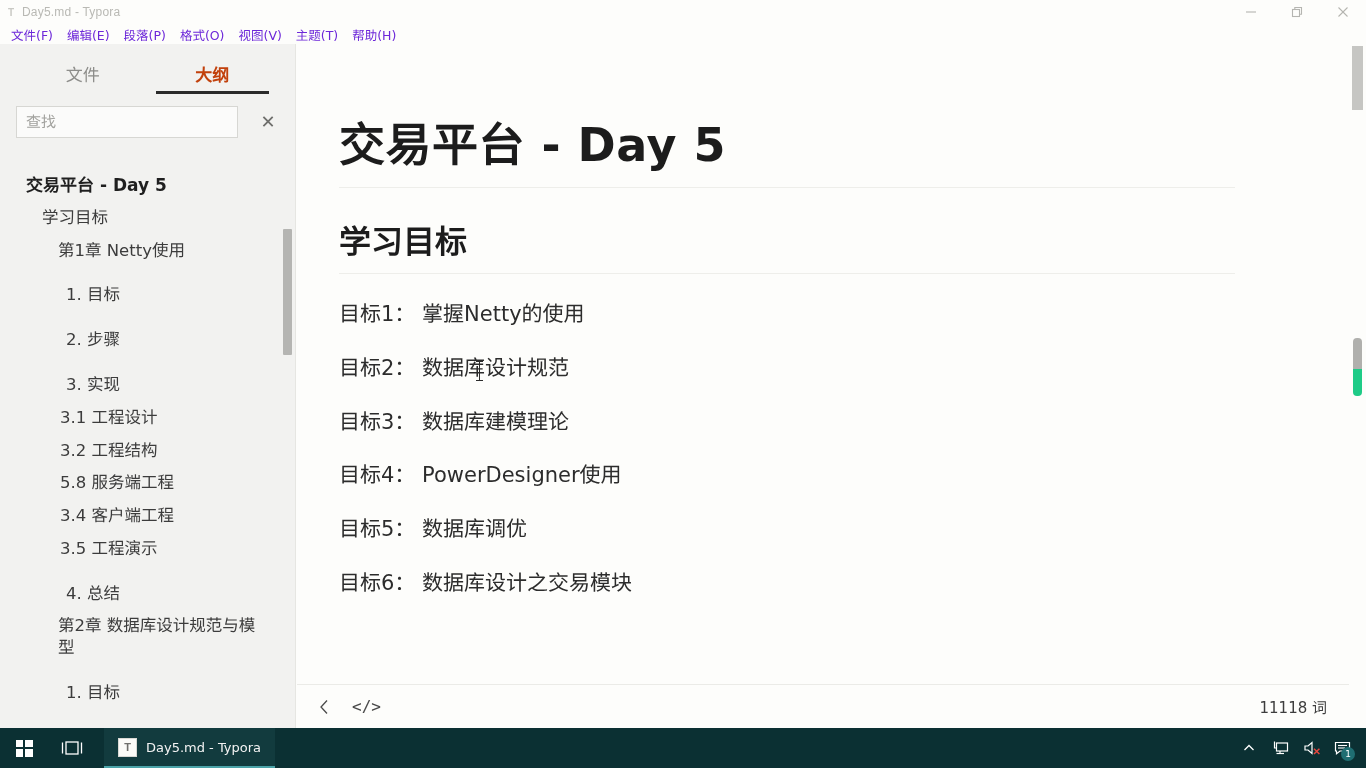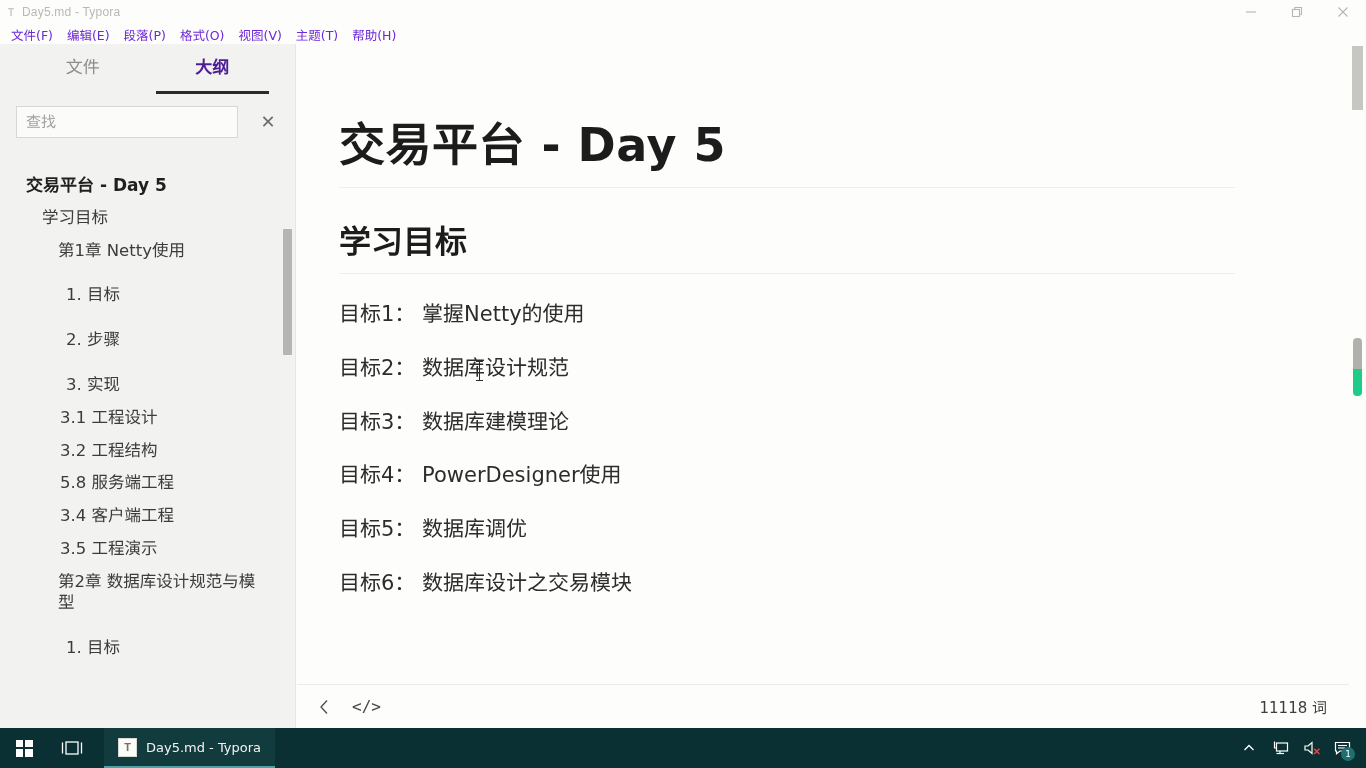--- a/index.html
+++ b/index.html
@@ -37,27 +37,27 @@
   .menu-item {
     font-size:12.5px; color:#6d28d9; padding:2px 7px; white-space:nowrap;
     font-family:"DejaVu Sans","Liberation Sans",sans-serif;
   }
 
   
   .sidebar {
     position:absolute; top:44px; left:0; width:296px; height:684px;
     background:#f2f2f0; border-right:1px solid #e6e6e2; overflow:hidden;
   }
-  .tabs { display:flex; height:50px; padding:0 18px; }
+  .tabs { display:flex; height:50px; padding:0 18px;align-items:flex-end; }
   .tab {
     flex:1; display:flex; align-items:center; justify-content:center;
     font-size:17px; color:#8d8d8a; position:relative; padding-bottom:8px;
     font-family:"DejaVu Sans","Liberation Sans",sans-serif;
   }
-  .tab.active { color:#4c1d95; font-weight:700; }
+  .tab.active { color:#c2410c; font-weight:700; }
   .tab.active::after {
     content:""; position:absolute; left:8px; right:8px; bottom:0;
     height:3px; background:#2b2b2b;
   }
   .search-row {
     display:flex; align-items:center; padding:0 16px; margin-top:12px; gap:19px;
   }
   .search-input {
     flex:1; height:32px; background:#fbfbfa; border:1px solid #d7d7d3;
     font-size:15px; color:#3a3a3a; padding:0 9px; outline:none;
@@ -253,20 +253,21 @@
       <div class="ol-item lv2">学习目标</div>
       <div class="ol-item lv3">第1章 Netty使用</div>
       <div class="ol-item lv4">1. 目标</div>
       <div class="ol-item lv4">2. 步骤</div>
       <div class="ol-item lv4">3. 实现</div>
       <div class="ol-item lv5">3.1 工程设计</div>
       <div class="ol-item lv5">3.2 工程结构</div>
       <div class="ol-item lv5">5.8 服务端工程</div>
       <div class="ol-item lv5">3.4 客户端工程</div>
       <div class="ol-item lv5">3.5 工程演示</div>
+      <div class="ol-item lv4">4. 总结</div>
       <div class="ol-item lv3">第2章 数据库设计规范与模型</div>
       <div class="ol-item lv4">1. 目标</div>
     </div>
 
     <div class="side-scroll"></div>
 
   </div>
 
   <div class="editor">
     <div class="doc">

